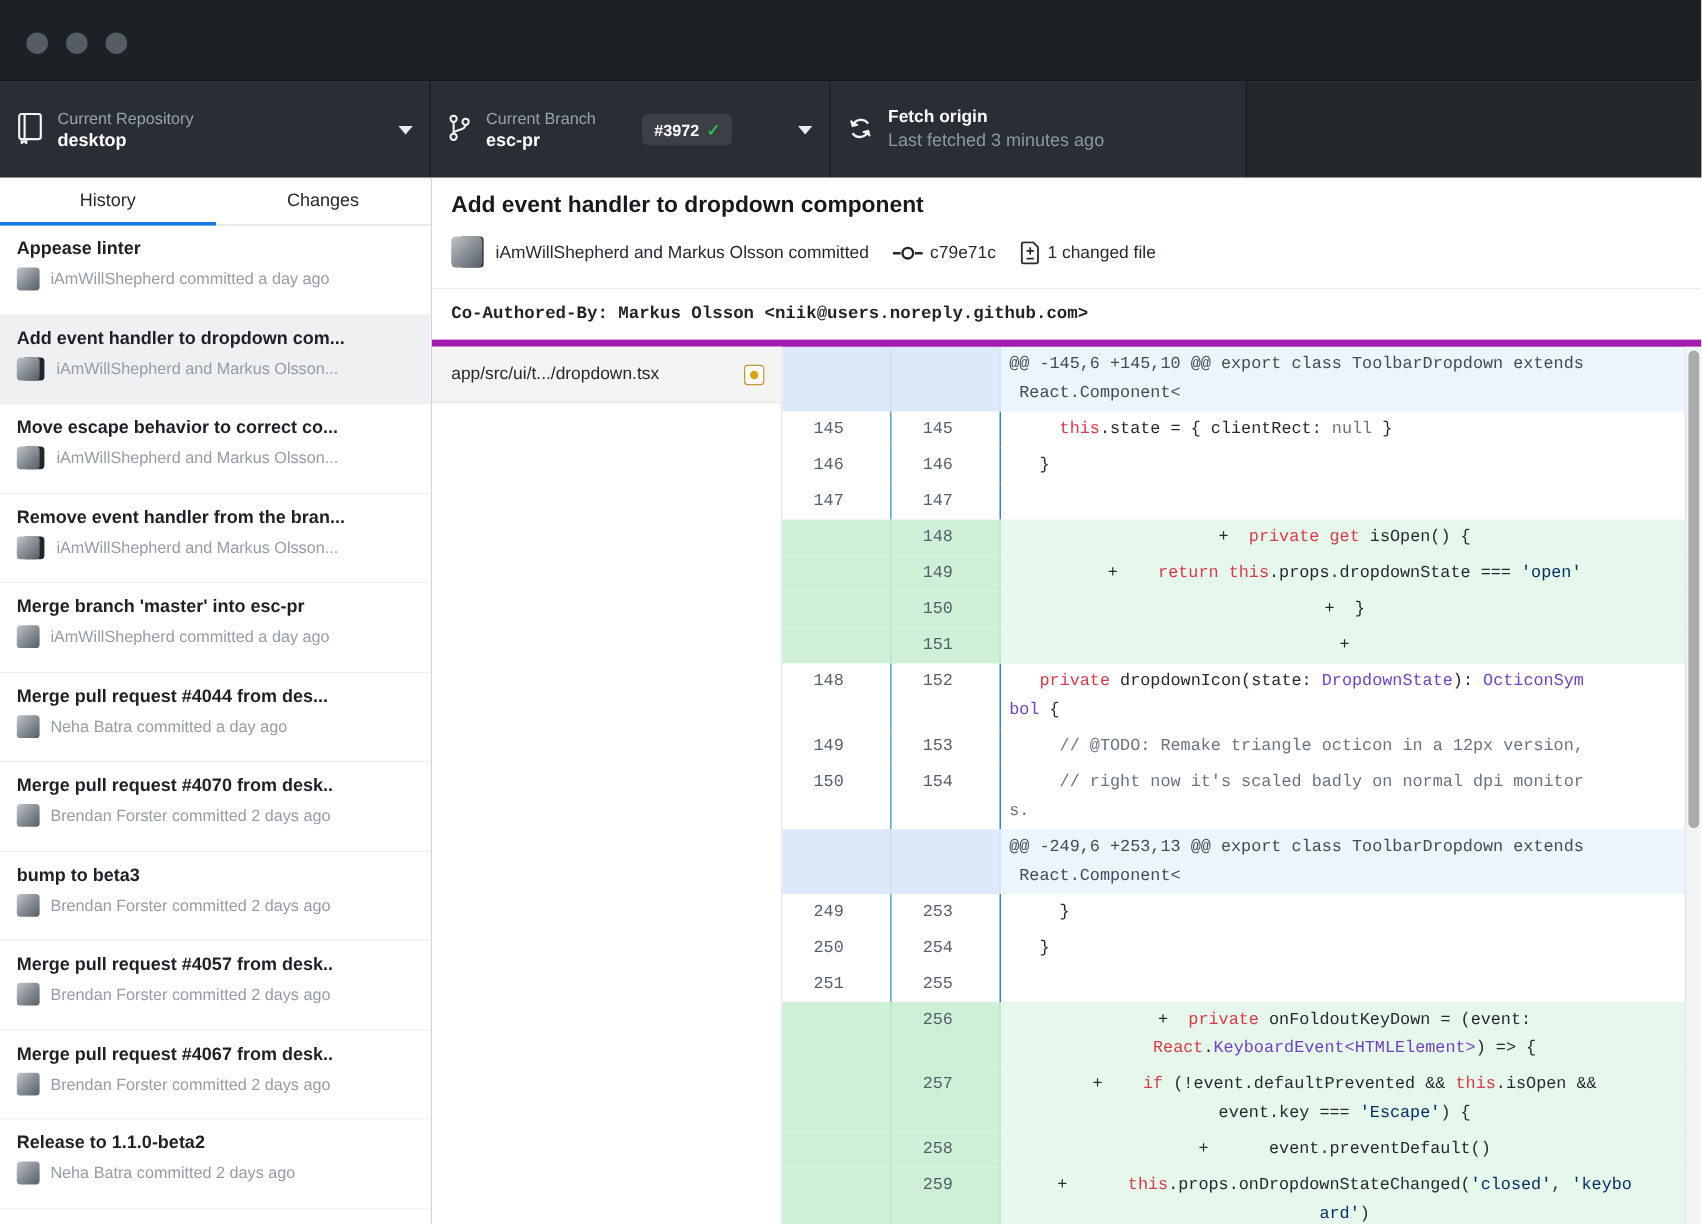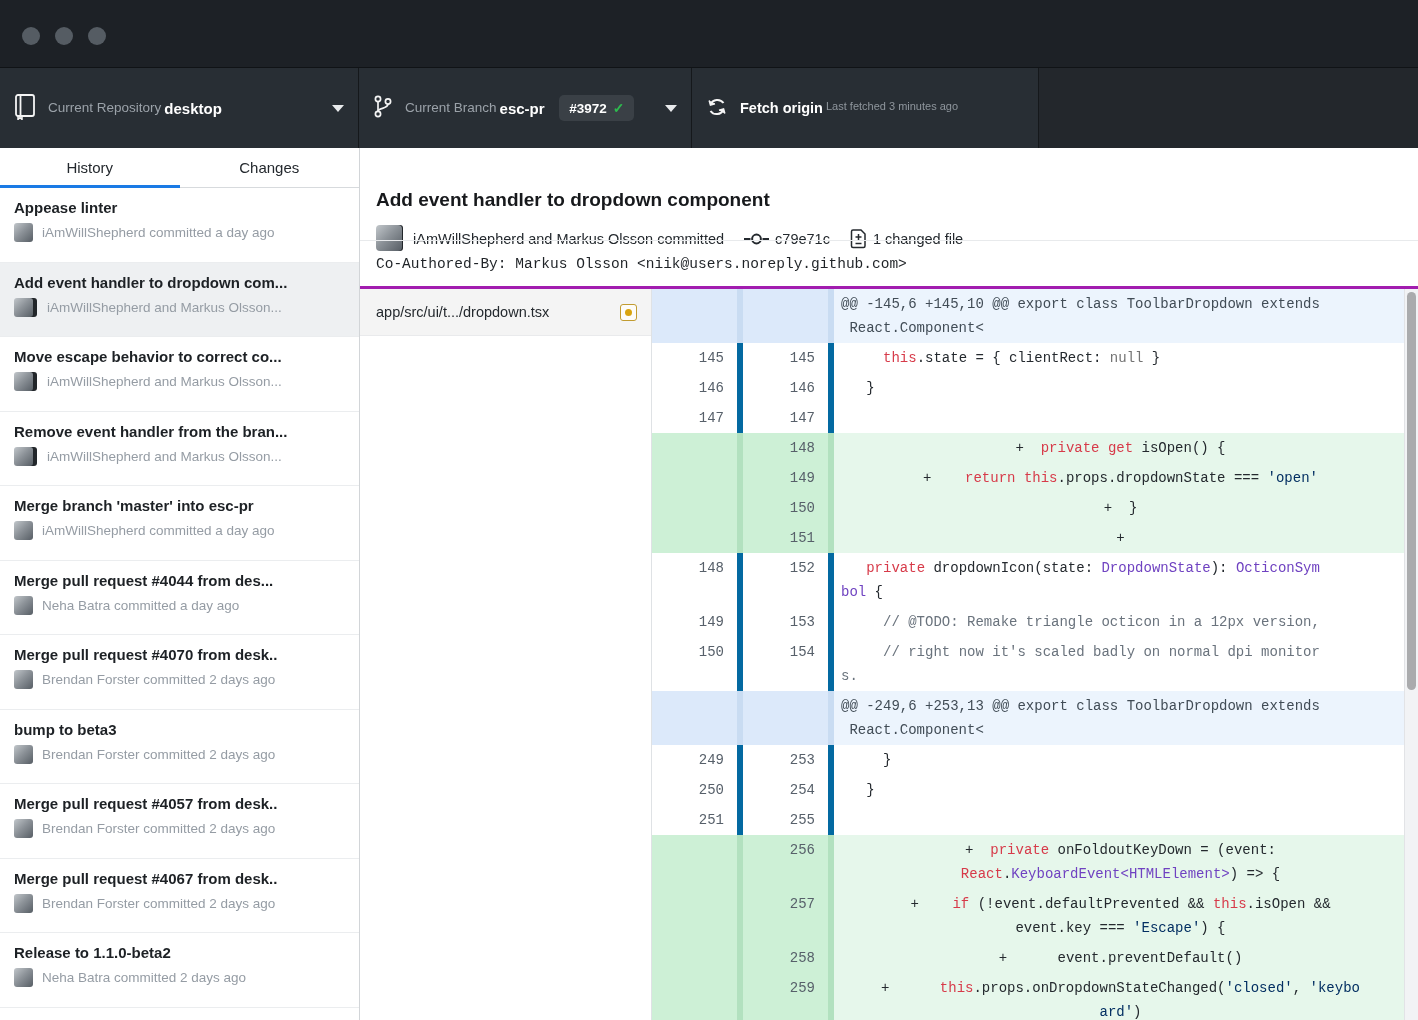--- a/index.html
+++ b/index.html
@@ -12,69 +12,69 @@
   .tl { width:18px; height:18px; border-radius:50%; background:#555c63; display:inline-block; }
 
   
   .toolbar { position:absolute; left:0; top:68px; width:1418px; height:80px; background:#23272c; display:flex; }
   .tb-sec { position:relative; height:80px; background:#282e34; border:none; border-right:1px solid #15181b; display:flex; align-items:center; text-align:left; cursor:default; padding:0 14px; color:#fff; font-family:inherit; }
   .tb-sec.repo { width:359px; }
   .tb-sec.branch { width:333px; }
   .tb-sec.fetch { width:347px; }
   .tb-rest { flex:1; background:#23272c; }
   .tb-icon { flex:none; margin-right:12px; opacity:.95; }
-  .tb-text { display:flex; flex-direction:row; gap:3px; min-width:0; }
+  .tb-text { display:flex; flex-direction:column; gap:3px; min-width:0; }
   .tb-label { font-size:13.5px; color:#9ba2a9; }
   .tb-value { font-size:15px; font-weight:bold; color:#fff; }
   .caret { width:0; height:0; border-left:6px solid transparent; border-right:6px solid transparent; border-top:7px solid #e8eaec; margin-left:auto; }
   .pr-badge { margin-left:auto; margin-right:16px; background:#3a4046; border-radius:5px; padding:5px 10px; font-size:13.5px; font-weight:bold; color:#fff; display:flex; align-items:center; gap:6px; }
   .pr-check { color:#2dba4e; font-weight:bold; font-size:14px; }
   .fetch-title { font-size:14.5px; font-weight:bold; color:#fff; }
-  .fetch-sub { font-size:11px; color:#8f969d; }
+  .fetch-sub { font-size:15px; color:#8f969d; }
 
   
   .sidebar { position:absolute; left:0; top:148px; width:360px; bottom:0; background:#fff; border-right:1px solid #d2d5d8; overflow:hidden; }
   .tabbar { display:flex; height:40px; border-bottom:1px solid #d7dadd; }
   .tab { flex:1; display:flex; align-items:center; justify-content:center; font-size:15px; color:#24292e; position:relative; cursor:default; }
   .tab.active::after { content:""; position:absolute; left:0; right:0; bottom:-1px; height:3px; background:#1a7ae5; }
   .commit-list { height:calc(100% - 40px); overflow:hidden; }
   .commit-row { height:74.5px; padding:11px 10px 0 14px; border-bottom:1px solid #ebedef; background:#fff; overflow:hidden; }
   .commit-row.selected { background:#eef0f2; }
   .c-title { font-size:15px; font-weight:bold; color:#1d2125; white-space:nowrap; overflow:hidden; margin-bottom:7px; }
   .c-meta-row { display:flex; align-items:center; gap:9px; }
   .c-meta { font-size:13.5px; color:#959ca4; white-space:nowrap; overflow:hidden; }
   .av-wrap { position:relative; width:19px; height:19px; flex:none; }
   .av-wrap.double { width:24px; }
   .av-back { position:absolute; left:5px; top:0; width:18px; height:19px; border-radius:3px; background:#22262a; }
   .av { position:absolute; left:0; top:0; width:19px; height:19px; border-radius:3px; background:linear-gradient(135deg,#c2c7cb 0%,#8d9399 45%,#565d64 100%); }
 
   
   .main { position:absolute; left:360px; top:148px; right:0; bottom:0; background:#fff; overflow:hidden; }
   .commit-header { position:absolute; left:0; top:0; right:0; height:92px; padding:13px 16px 0 16px; }
-  .commit-title { font-size:19px; font-weight:bold; color:#17191c; margin-bottom:14px;margin-top:28px; }
+  .commit-title { font-size:19px; font-weight:bold; color:#17191c; margin-bottom:14px; }
   .byline { display:flex; align-items:center; font-size:14.5px; color:#24292e; }
   .byline .av-wrap { width:27px; height:27px; margin-right:10px; }
   .byline .av-wrap .av { width:26px; height:26px; border-radius:4px; }
   .byline .av-wrap .av-back { left:7px; width:20px; height:26px; }
   .sha { margin-left:6px; }
   .byline-gap { width:20px; flex:none; }
   .byline svg { flex:none; }
-  .commit-message { position:absolute; left:0; top:92px; right:0; height:49px; border-top:1px solid #e8eaec; border-bottom:3px solid #a21caf; display:flex; align-items:center; padding-left:16px; font-family:"Liberation Mono","DejaVu Sans Mono",monospace; font-size:14.5px; color:#1f2327; }
+  .commit-message { position:absolute; left:0; top:92px; right:0; height:49px; border-top:1px solid #e8eaec; border-bottom:6px solid #a21caf; display:flex; align-items:center; padding-left:16px; font-family:"Liberation Mono","DejaVu Sans Mono",monospace; font-size:14.5px; color:#1f2327;font-weight:bold; }
   .content { position:absolute; left:0; top:141px; right:0; bottom:0; display:flex; }
 
   .file-panel { width:292px; flex:none; border-right:1px solid #dfe2e5; background:#fff; }
   .file-row { height:47px; background:#f4f4f4; border-bottom:1px solid #e9eaec; display:flex; align-items:center; padding:0 14px 0 16px; }
   .file-path { font-size:14.5px; color:#24292e; flex:1; white-space:nowrap; overflow:hidden; }
   .mod-icon { flex:none; width:17px; height:17px; border:1.5px solid #c19b30; border-radius:3px; position:relative; background:#fdfcf8; }
   .mod-icon::after { content:""; position:absolute; left:50%; top:50%; width:7px; height:7px; margin:-3.5px 0 0 -3.5px; border-radius:50%; background:#d9a40e; }
 
   
   .diff { flex:1; overflow:hidden; font-family:"Liberation Mono","DejaVu Sans Mono",monospace; }
   .drow { display:flex; align-items:stretch;font-family:Liberation Mono, monospace; }
-  .gut { width:91px; flex:none; text-align:right; padding:3px 13px 3px 0; font-size:14px; line-height:24px; color:#57606a; border-right:6px solid #0369a1; background:#fff; }
+  .gut { width:91px; flex:none; text-align:center; padding:3px 13px 3px 0; font-size:14px; line-height:24px; color:#57606a; border-right:1px solid #0369a1; background:#fff; }
   .dcode { flex:1; padding:3px 4px 3px 7px; font-size:14px; line-height:24px; color:#24292e; white-space:pre-wrap; word-break:break-all; min-height:30px; }
   .drow.hunk .gut { background:#dce9fa; border-right-color:#c9dcf2; }
   .drow.hunk .dcode { background:#ecf4fd; color:#414c56; }
   .drow.add .gut { background:#cdf0d6; border-right-color:#b2e1bf; }
   .drow.add .dcode { background:#e6f7eb;text-align:center; }
   .tok-k { color:#d73a49; }
   .tok-t { color:#6f42c1; }
   .tok-s { color:#032f62; }
   .tok-c { color:#6a737d; }
   .tok-n { color:#737373; }

